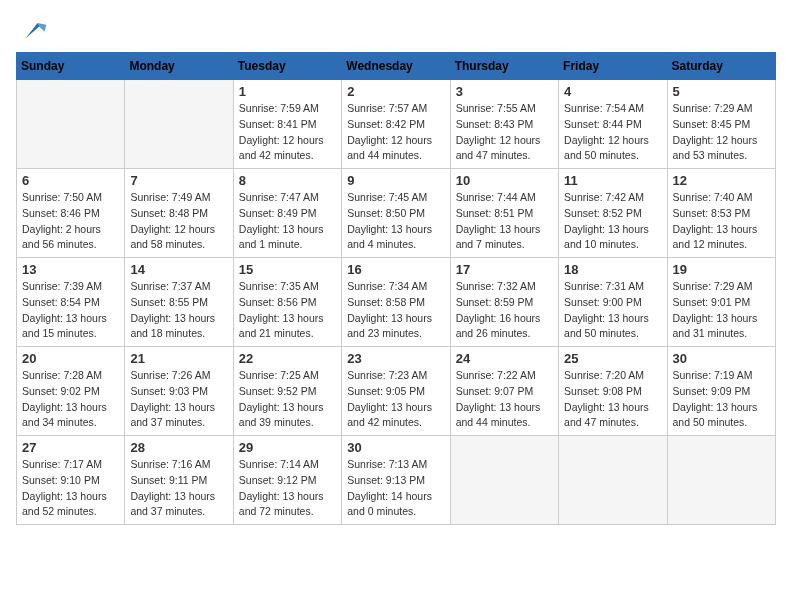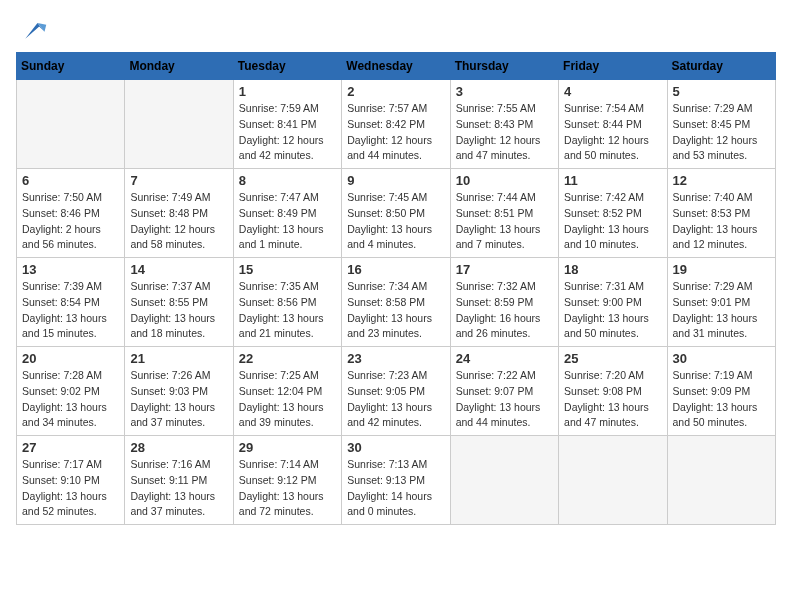--- a/index.html
+++ b/index.html
@@ -241,21 +241,21 @@
         </td>
         <td>
           <span class="day-num">21</span>
           <div class="day-info">Sunrise: 7:26 AM</div>
           <div class="day-info">Sunset: 9:03 PM</div>
           <div class="day-info">Daylight: 13 hours and 37 minutes.</div>
         </td>
         <td>
           <span class="day-num">22</span>
           <div class="day-info">Sunrise: 7:25 AM</div>
-          <div class="day-info">Sunset: 12:04 PM</div>
+          <div class="day-info">Sunset: 9:52 PM</div>
           <div class="day-info">Daylight: 13 hours and 39 minutes.</div>
         </td>
         <td>
           <span class="day-num">23</span>
           <div class="day-info">Sunrise: 7:23 AM</div>
           <div class="day-info">Sunset: 9:05 PM</div>
           <div class="day-info">Daylight: 13 hours and 42 minutes.</div>
         </td>
         <td>
           <span class="day-num">24</span>

